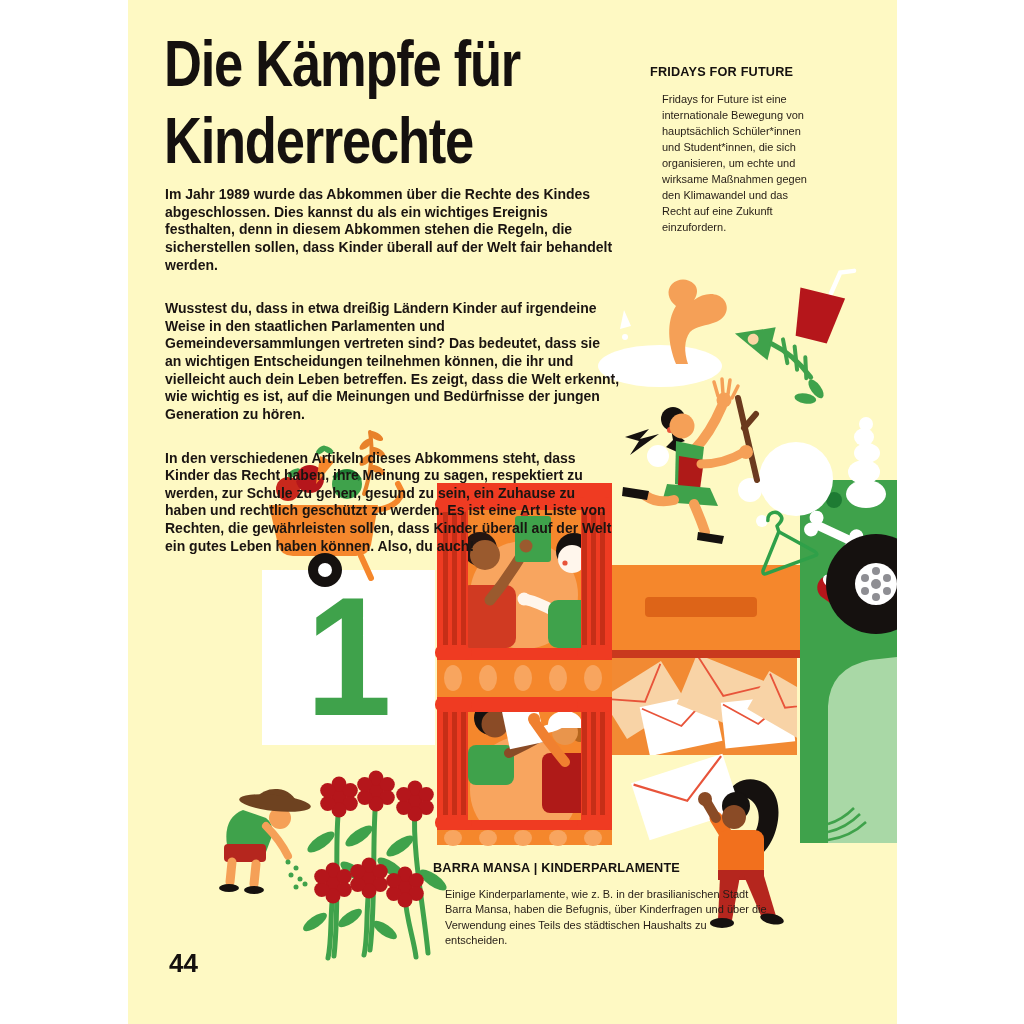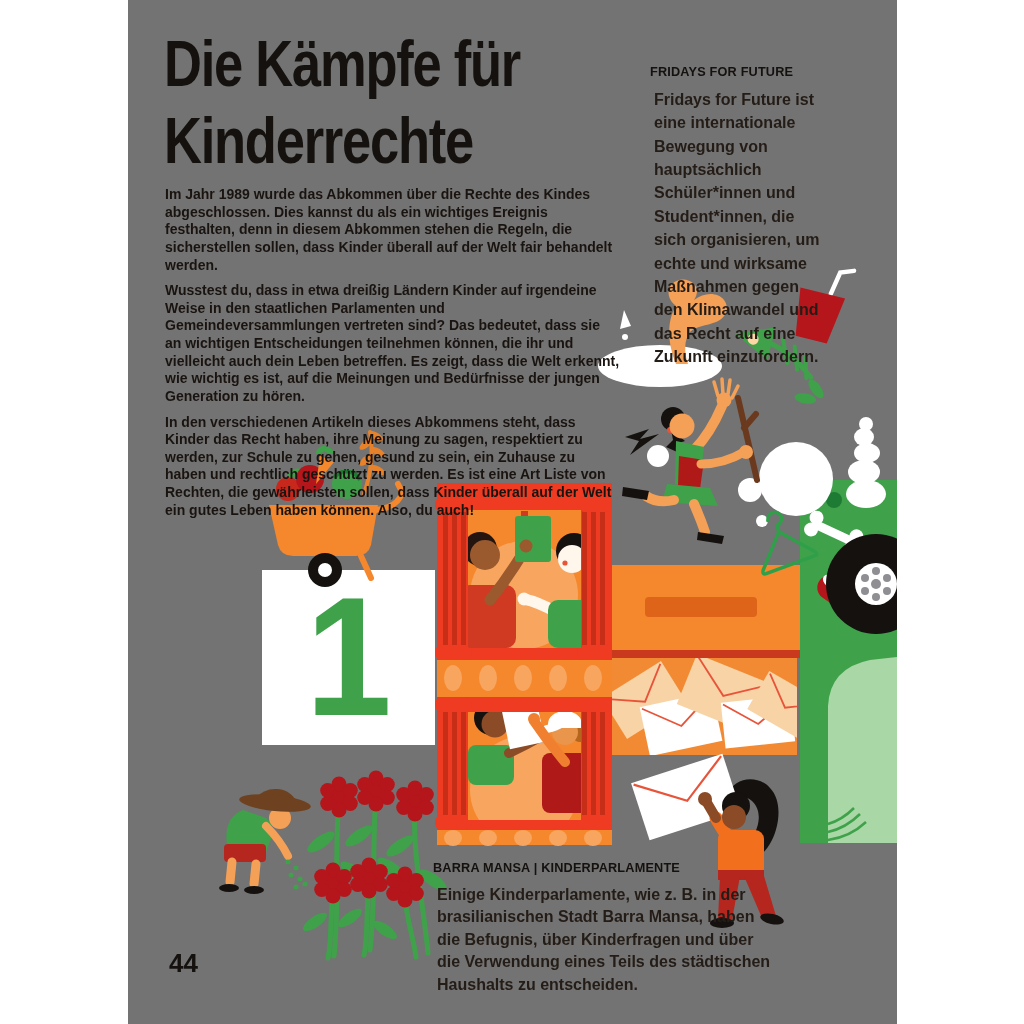--- a/index.html
+++ b/index.html
@@ -2,44 +2,44 @@
 <html lang="de"><head>
 <meta charset="utf-8">
 <style>
   html,body{margin:0;padding:0;}
   body{
     width:1024px;height:1024px;position:relative;background:#ffffff;
     font-family:"Liberation Sans", sans-serif;color:#181312;overflow:hidden;
   }
   .page{
     position:absolute;left:128px;top:0;width:769px;height:1024px;
-    background:#737373;overflow:hidden;
+    background:#fef9c3;overflow:hidden;
   }
   .title{
     position:absolute;left:36px;top:26px;margin:0;
     font-size:64px;line-height:77px;font-weight:700;letter-spacing:-1.5px;
     transform:scaleX(0.82);transform-origin:left top;white-space:nowrap;color:#15110F;
   }
   .title span{display:block;}
   .intro{
     position:absolute;left:37px;top:186px;width:455px;
-    display:flex;flex-direction:column;gap:8px;z-index:4;
+    display:flex;flex-direction:column;gap:26px;z-index:4;
   }
   .intro p{
     margin:0;font-size:14px;line-height:1.26;font-weight:700;color:#1A1411;
   }
   .sidebar{
     position:absolute;left:522px;top:64px;width:176px;z-index:4;
   }
   .mini-heading{
     margin:0 0 9px 0;font-size:13.5px;font-weight:700;letter-spacing:0.2px;
     transform:scaleX(0.94);transform-origin:left top;white-space:nowrap;color:#15110F;
   }
   .mini-body{
-    margin:4px;font-size:16px;line-height:1.46;font-weight:700;color:#241C16;
+    margin:12px;font-size:11px;line-height:1.46;font-weight:400;color:#241C16;
   }
   .calendar-card{
     position:absolute;left:134px;top:570px;width:173px;height:175px;
     background:#ffffff;z-index:1;display:flex;align-items:center;justify-content:center;
   }
   .calendar-card .num{
     font-size:168px;font-weight:700;color:#3FA24B;line-height:175px;
     transform:scaleX(0.92);
   }
   .caption{

